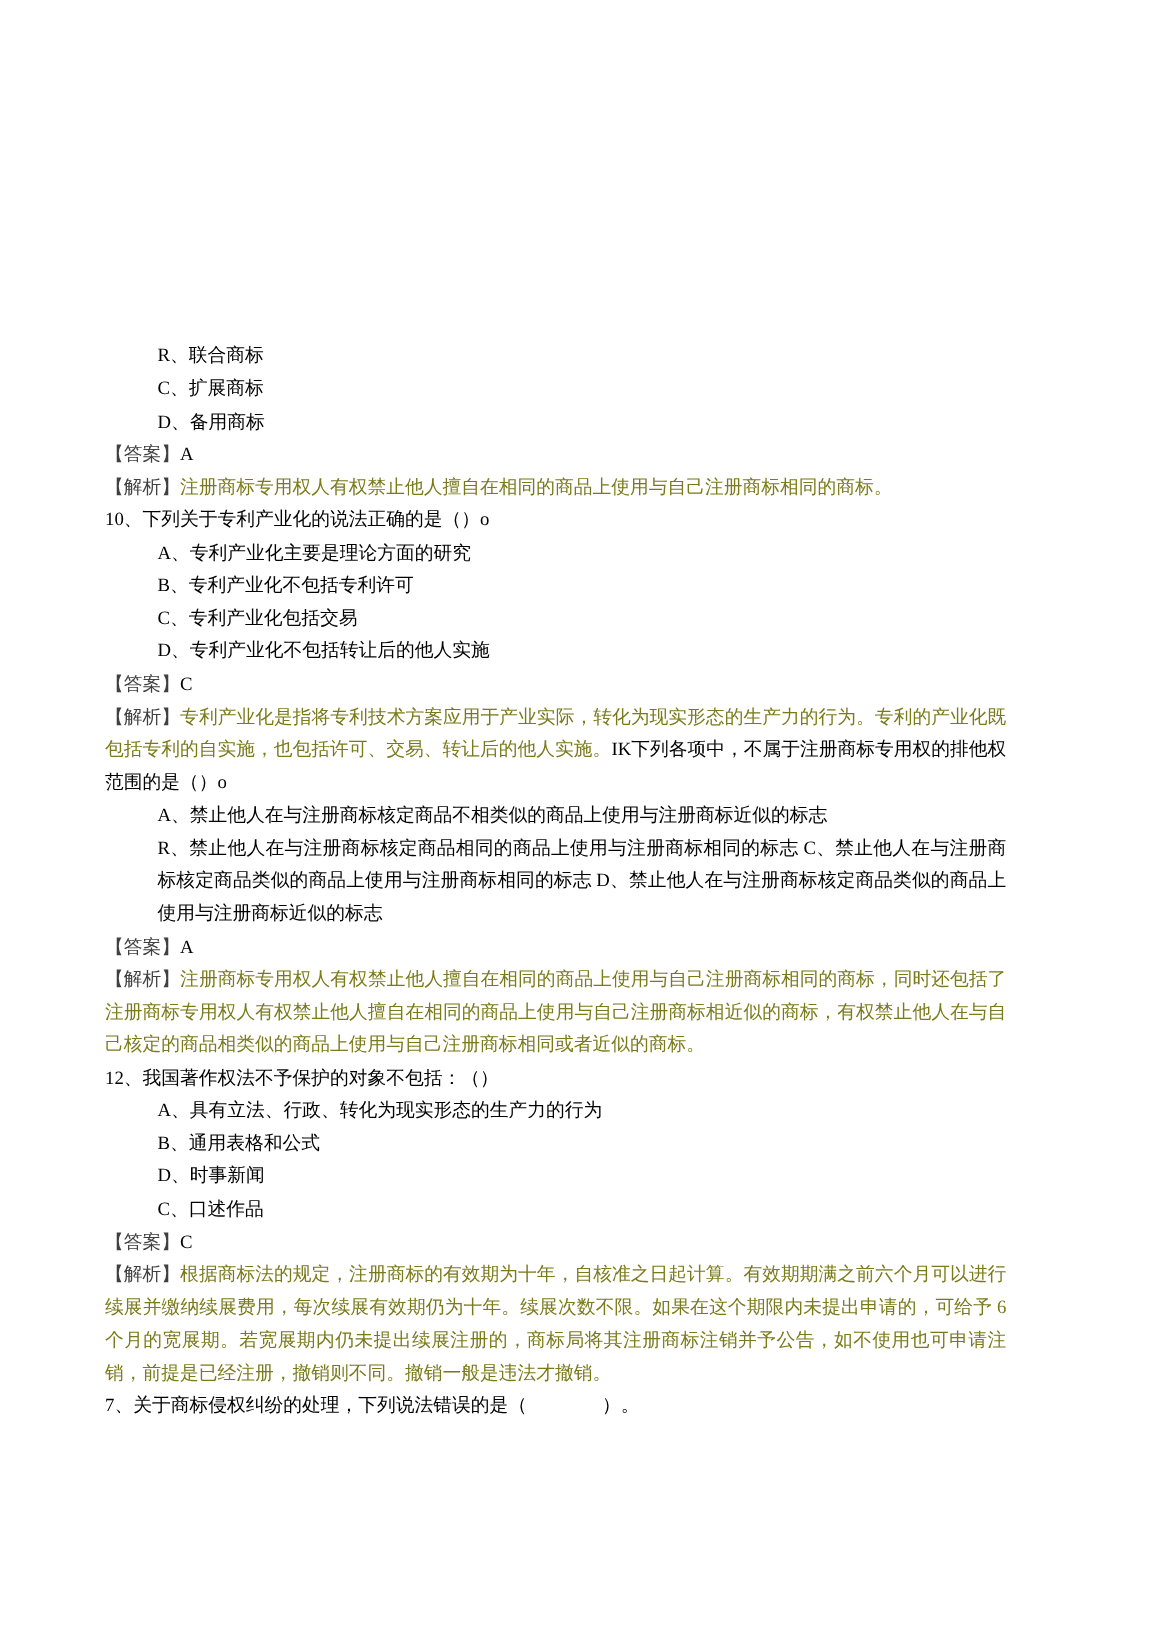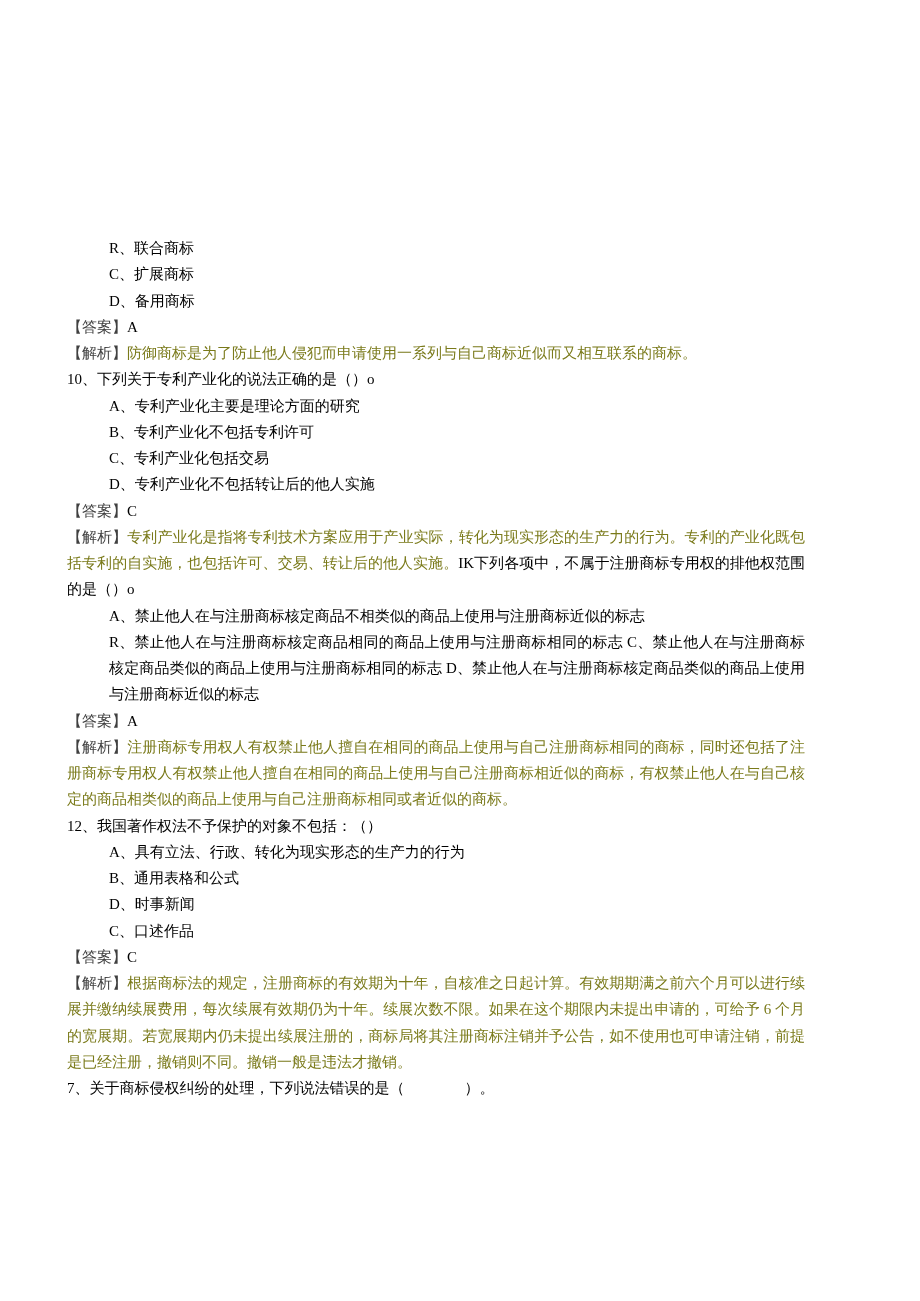--- a/index.html
+++ b/index.html
@@ -9,21 +9,22 @@
   }
   body {
     width: 920px;
     min-height: 1301px;
     font-family: "SimSun", "宋体", serif;
     font-size: 15px;
     line-height: 1.75;
     color: #000000;
   }
   .page {
-    padding: 235px 115px 60px 67px;
+    padding: 235px 115px 60px 84px;
+    margin-top: 37px;
   }
   .line {
     margin: 0;
     text-align: justify;
   }
   .indent1 { padding-left: 2.8em; }
   .olive { color: #7a7a1a; }
   .black { color: #000000; }
   .braces { color: #404040; }
 </style>
@@ -34,21 +35,21 @@
 
   <p class="line indent1">R、联合商标</p>
   <p class="line indent1">C、扩展商标</p>
   <p class="line indent1">D、备用商标</p>
 
   <p class="line">
     <span class="braces">【答案】</span><span class="black">A</span>
   </p>
 
   <p class="line">
-    <span class="braces">【解析】</span><span class="olive">防御商标是为了防止他人侵犯而申请使用一系列与自己商标近似而又相互联系的商标。</span>
+    <span class="braces">【解析】</span><span class="olive">注册商标专用权人有权禁止他人擅自在相同的商品上使用与自己注册商标相同的商标。</span>
   </p>
 
   <p class="line">10、下列关于专利产业化的说法正确的是（）o</p>
   <p class="line indent1">A、专利产业化主要是理论方面的研究</p>
   <p class="line indent1">B、专利产业化不包括专利许可</p>
   <p class="line indent1">C、专利产业化包括交易</p>
   <p class="line indent1">D、专利产业化不包括转让后的他人实施</p>
 
   <p class="line">
     <span class="braces">【答案】</span><span class="black">C</span>

